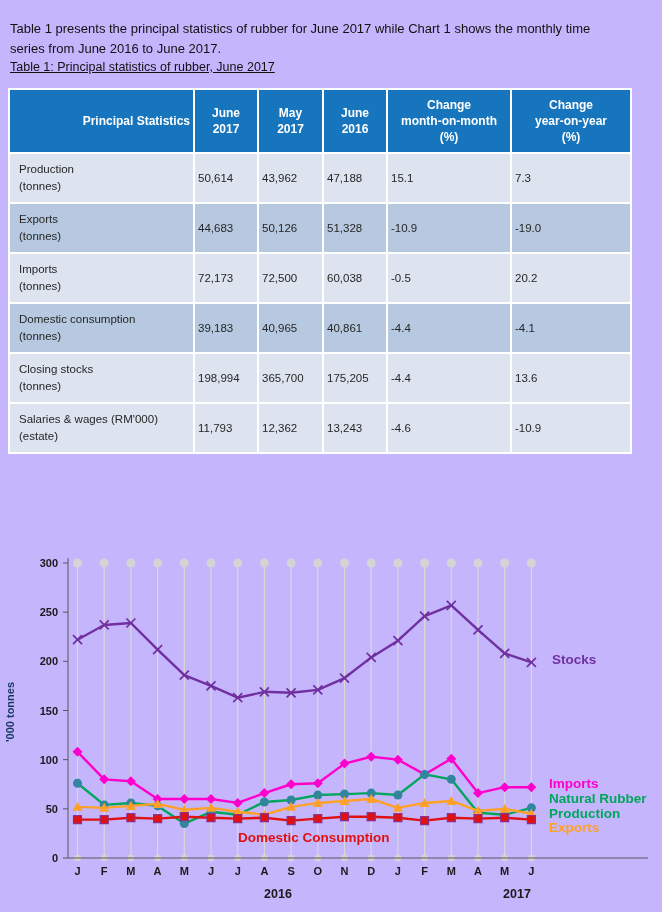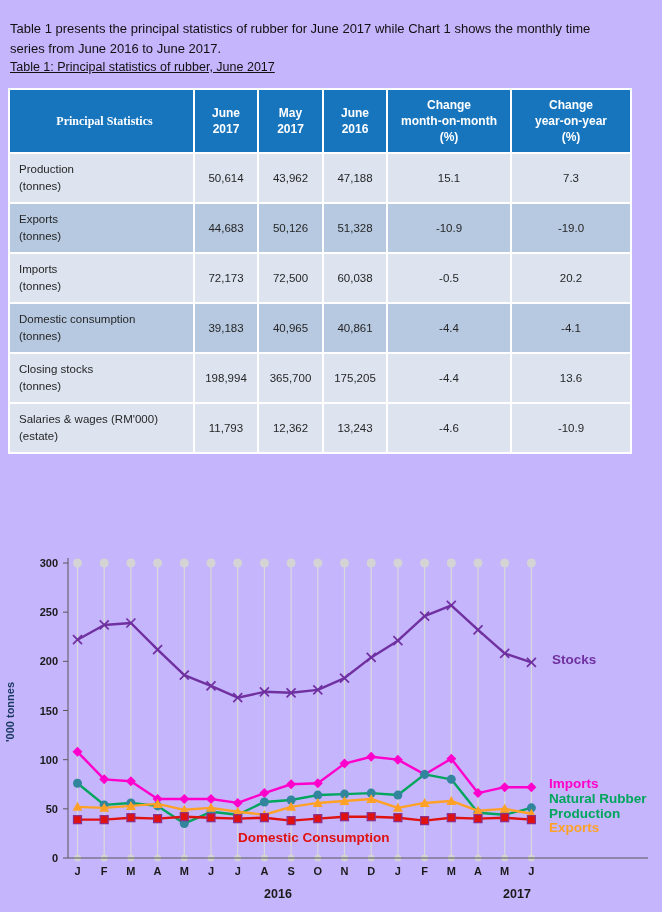--- a/index.html
+++ b/index.html
@@ -16,27 +16,27 @@
   }
   table.stats{
     position:absolute;top:88px;left:8px;width:622px;
     border-collapse:collapse;table-layout:fixed;
   }
   table.stats th{
     background:#1775BE;color:#fff;font-size:12px;font-weight:bold;
     white-space:pre-line;text-align:center;vertical-align:middle;
     border:2px solid #fff;padding:2px 3px;line-height:1.35;height:58px;
   }
-  table.stats th.first{text-align:center;padding-left:9px;font-family:Liberation Serif, serif;}
+  table.stats th.first{text-align:right;padding-left:9px;}
   table.stats td{
     border:2px solid #fff;font-size:11.5px;color:#262626;
     vertical-align:middle;height:44px;padding:2px 3px;
   }
   table.stats td.stat{white-space:pre-line;text-align:left;padding-left:9px;line-height:1.45;}
-  table.stats td.num{text-align:center;}
+  table.stats td.num{}
   table.stats tr.light td{background:#DDE4F0;}
   table.stats tr.dark td{background:#B7C9E1;}
   .chart-caption{
     position:absolute;top:513px;left:10px;font-size:12px;color:#111;white-space:nowrap;
   }
   svg.chart{position:absolute;top:552px;left:0;}
   svg.chart text{font-family:"Liberation Sans",sans-serif;}
   svg.chart .ytick{font-size:11px;font-weight:bold;fill:#1a1a1a;}
   svg.chart .xtick{font-size:11px;font-weight:bold;fill:#1a1a1a;}
   svg.chart .year{font-size:12.5px;font-weight:bold;fill:#1a1a1a;}

